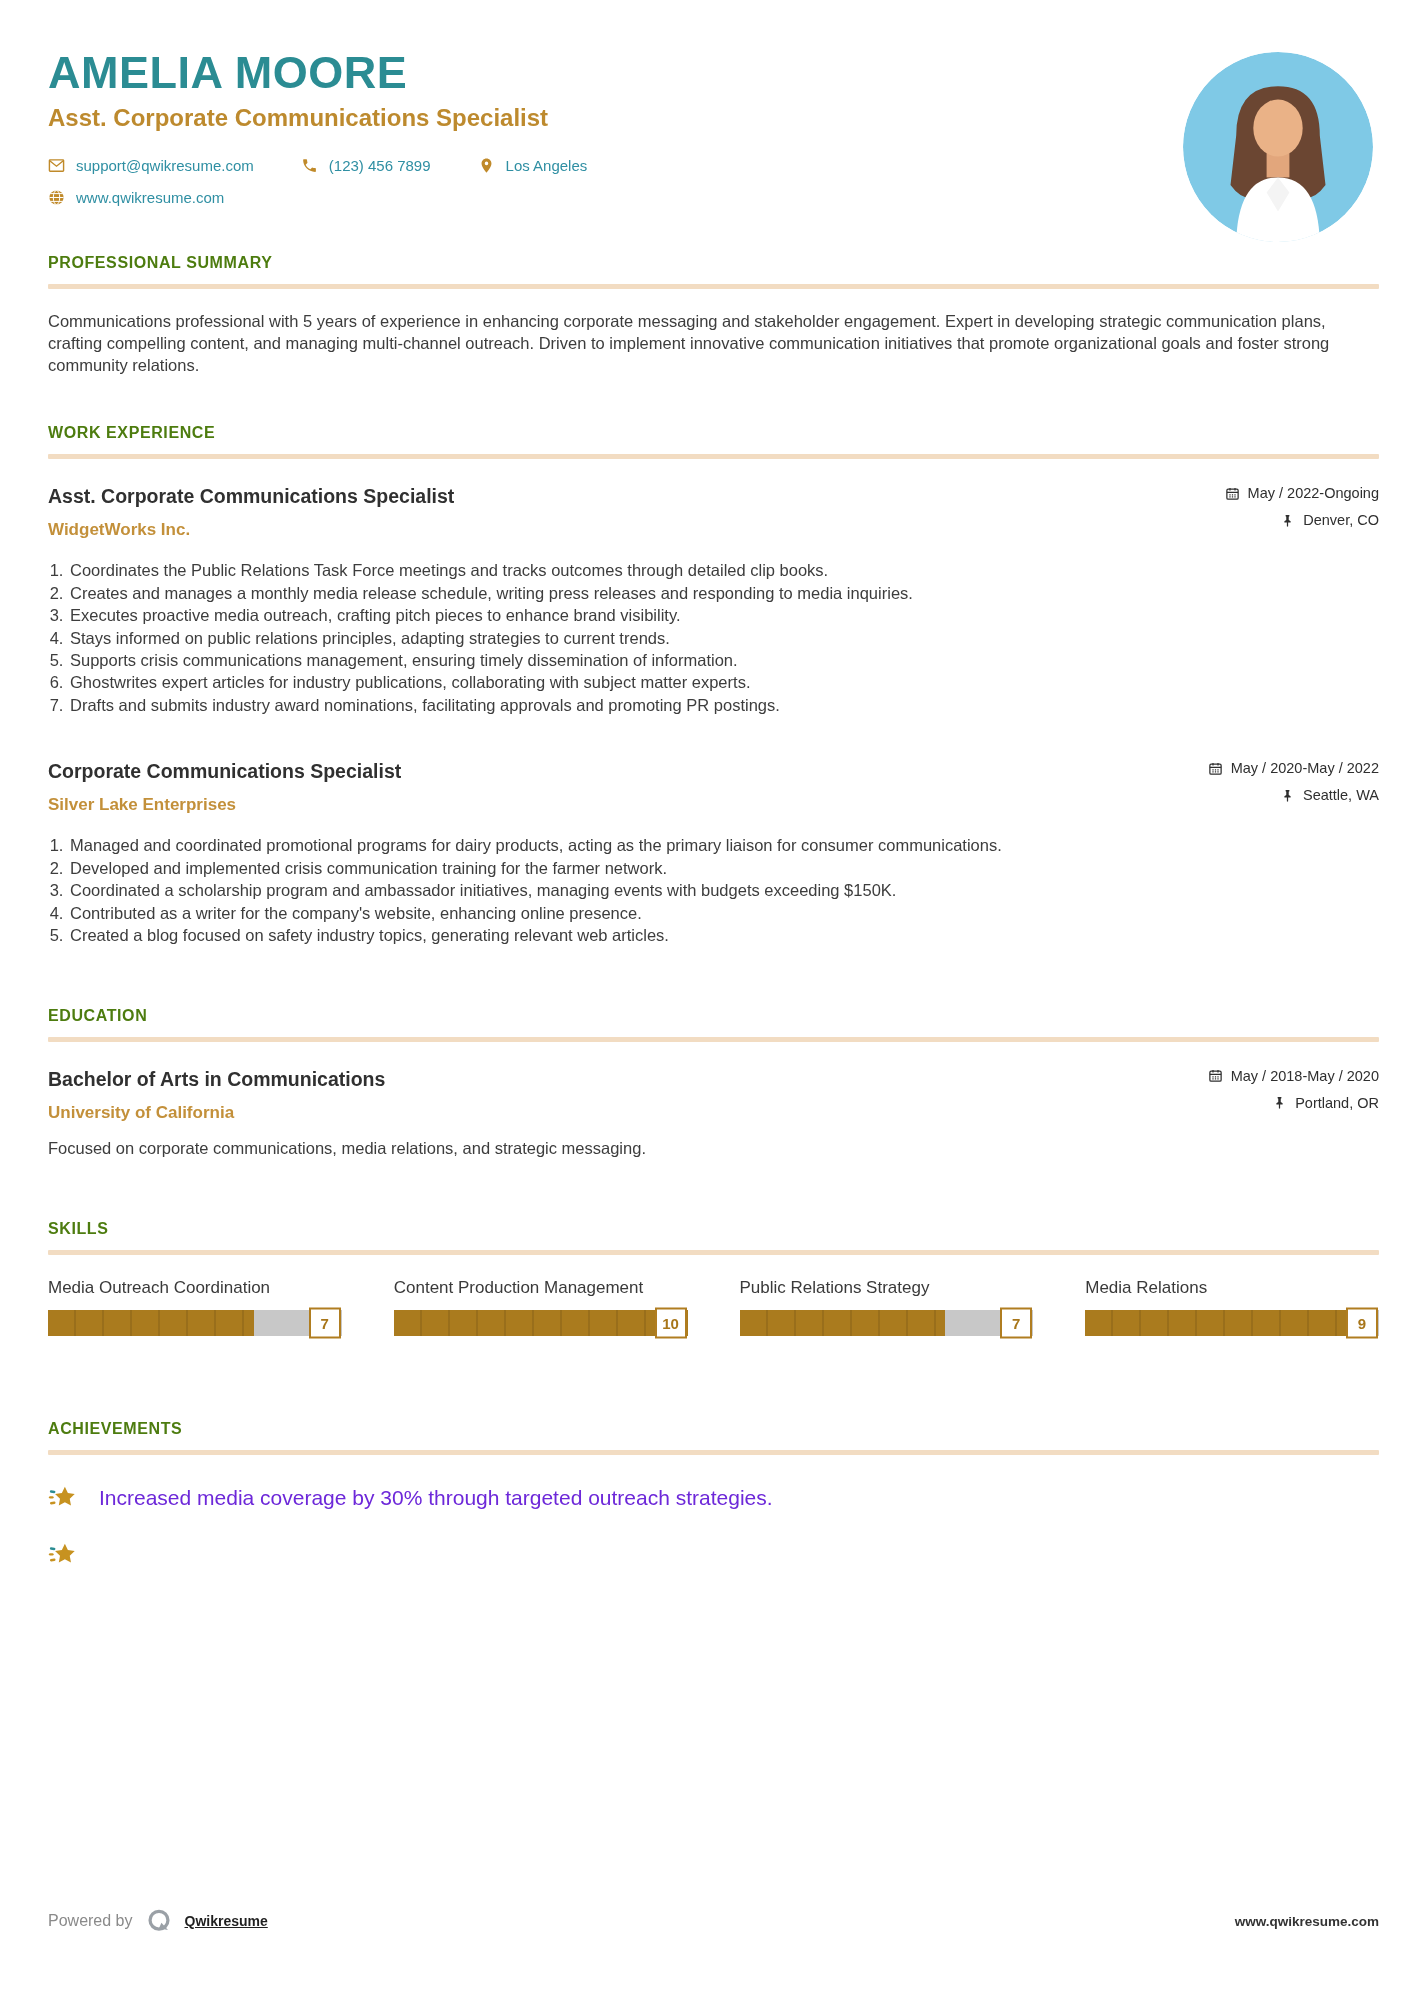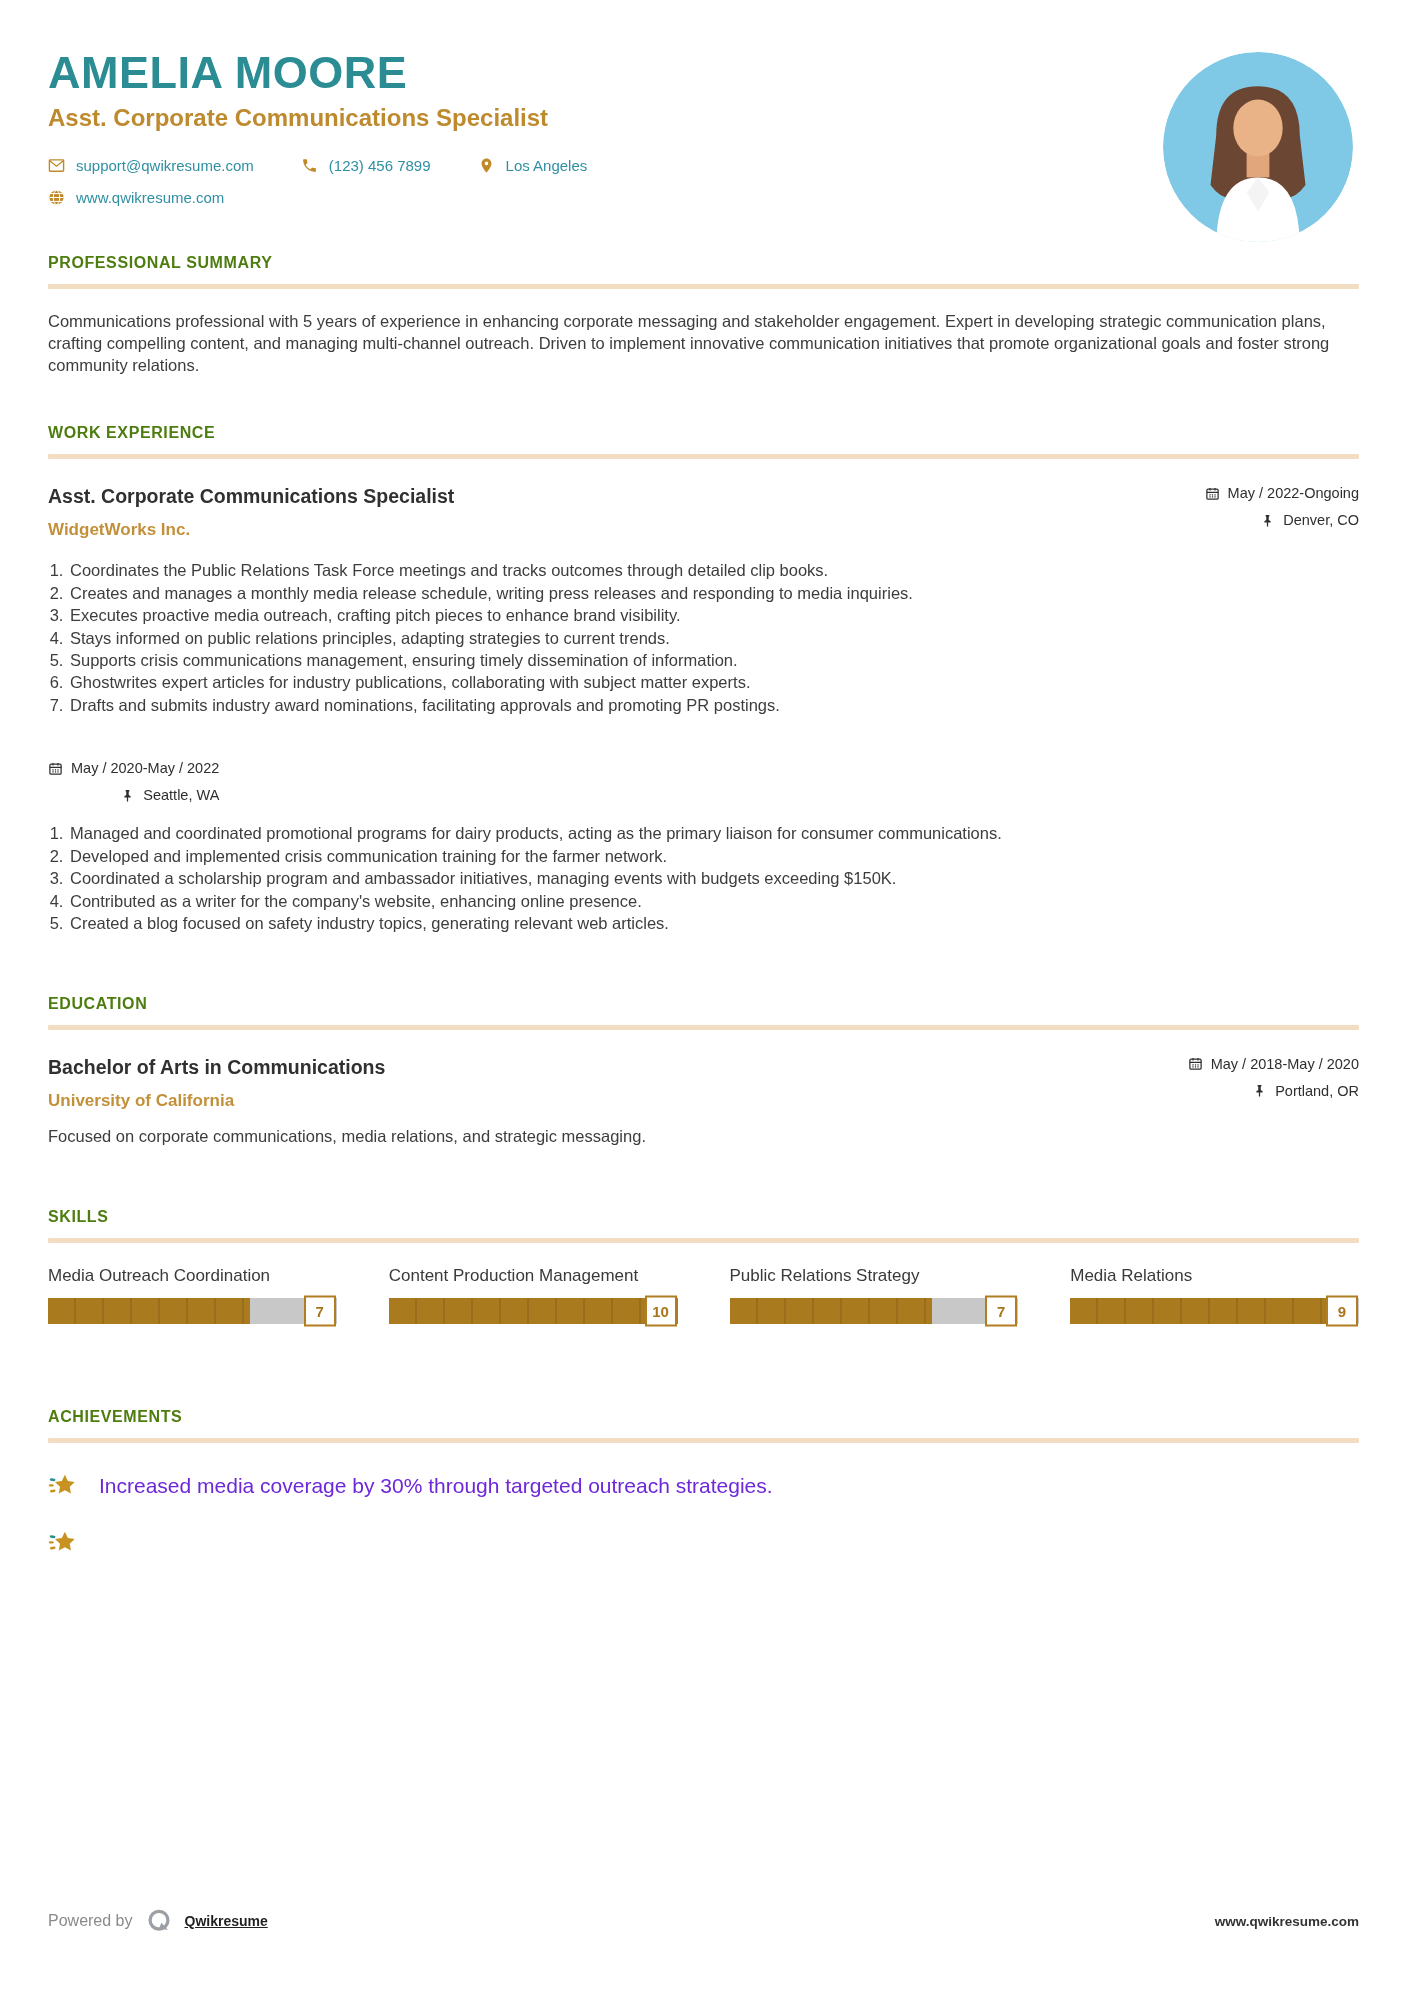--- a/index.html
+++ b/index.html
@@ -8,21 +8,21 @@
     width: 1407px;
     min-height: 1990px;
     font-family: "Liberation Sans", sans-serif;
     color: #3d3d3d;
     display: flex;
     flex-direction: column;
   }
   .page {
     width: 1407px;
     min-height: 1990px;
-    padding: 50px 48px 56px 48px;
+    padding: 50px 28px 56px 48px;
     display: flex;
     flex-direction: column;
     position: relative;
   }
   
   .header { position: relative; padding-right: 260px; }
   .name {
     color: #2b8c93;
     font-size: 45px;
     font-weight: 800;
@@ -267,20 +267,24 @@
         <li>Executes proactive media outreach, crafting pitch pieces to enhance brand visibility.</li>
         <li>Stays informed on public relations principles, adapting strategies to current trends.</li>
         <li>Supports crisis communications management, ensuring timely dissemination of information.</li>
         <li>Ghostwrites expert articles for industry publications, collaborating with subject matter experts.</li>
         <li>Drafts and submits industry award nominations, facilitating approvals and promoting PR postings.</li>
       </ol>
     </div>
 
     <div class="job">
       <div class="job-head">
+        <div>
+          <div class="job-title">Corporate Communications Specialist</div>
+          <div class="job-company">Silver Lake Enterprises</div>
+        </div>
         <div class="job-meta">
           <div class="meta-line">
             <span class="micon">
               <svg viewBox="0 0 24 24" fill="none" stroke="#2f2f2f" stroke-width="2">
                   <rect x="3" y="5" width="18" height="16" rx="2"></rect>
                   <path d="M3 10h18M8 3v4M16 3v4M7 14h2M11 14h2M15 14h2M7 17.5h2M11 17.5h2M15 17.5h2"></path>
                 </svg>
             </span>
             <span>May / 2020-May / 2022</span>
           </div>

